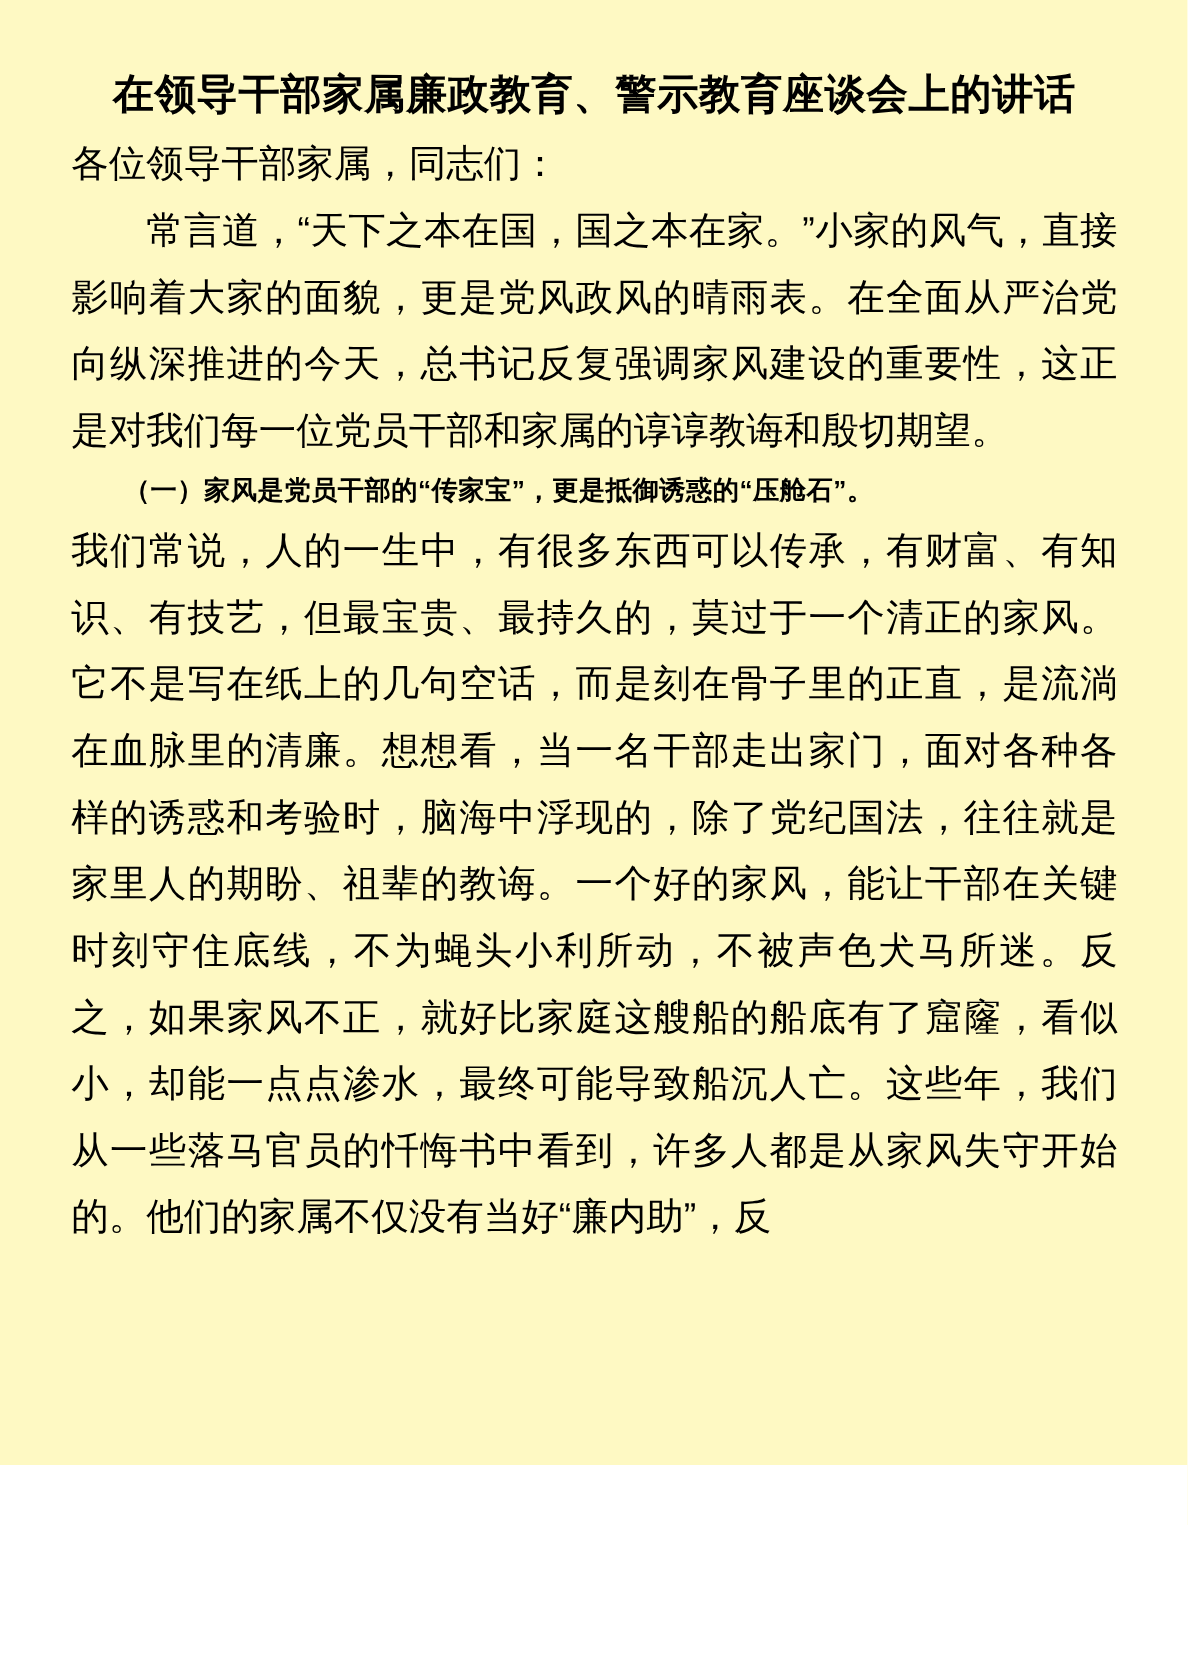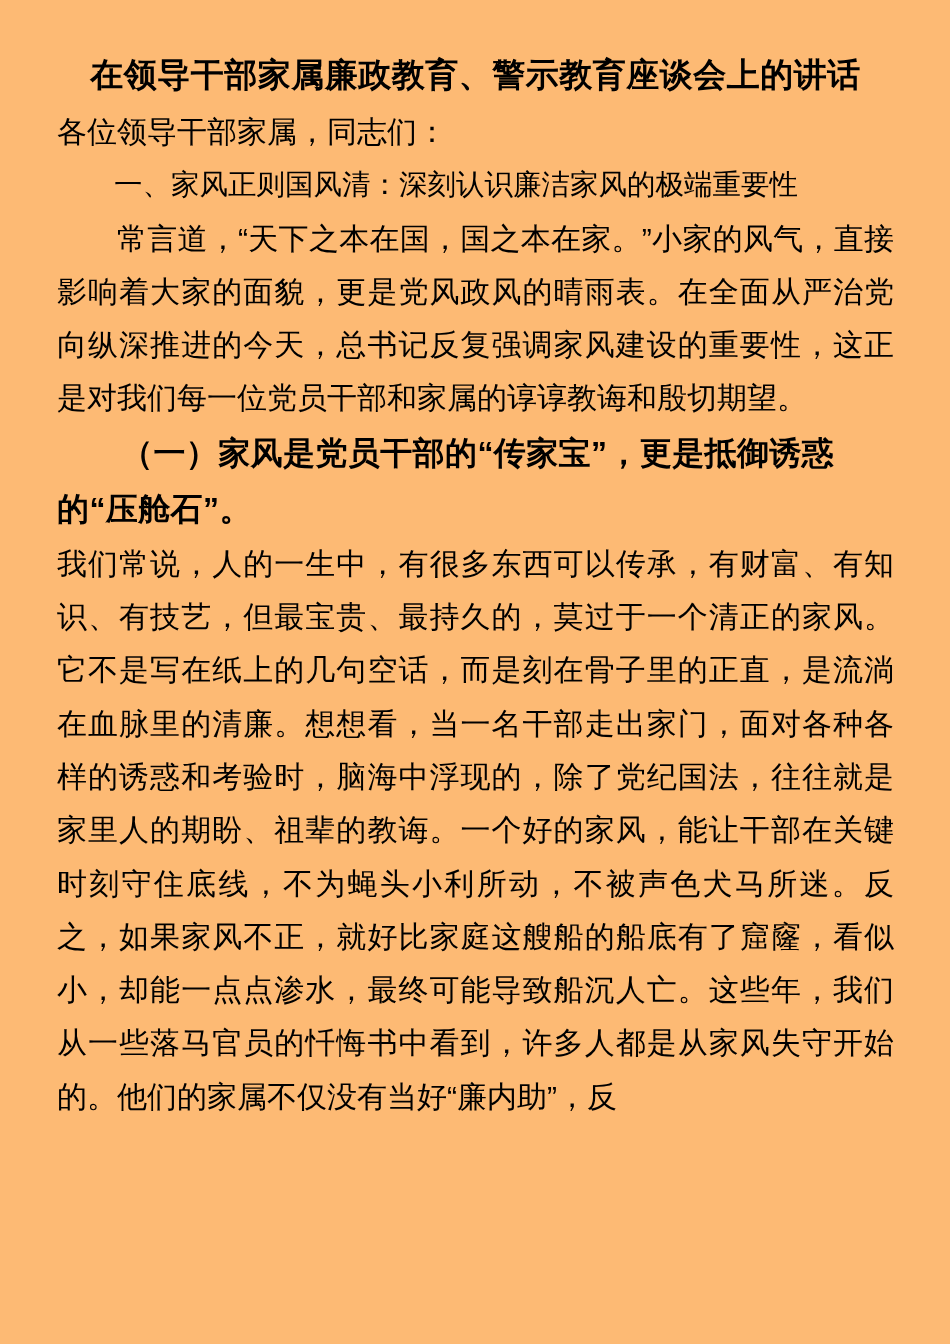--- a/index.html
+++ b/index.html
@@ -12,24 +12,24 @@
     height: 1344px;
     overflow: hidden;
     font-family: "Liberation Sans", "DejaVu Sans", sans-serif;
     color: #000000;
     -webkit-font-smoothing: antialiased;
   }
 
   .page {
     position: relative;
     width: 950px;
-    height: 1344px;
+    height: 1172px;
     box-sizing: border-box;
     padding: 0;
-    background: #fdba74;
+    background: #fef9c3;
   }
 
   .doc-body {
     position: absolute;
     left: 57px;
     top: 0;
     width: 837px;
   }
 
   .doc-title {
@@ -65,41 +65,40 @@
   .heading-1 {
     font-size: 28.5px;
     line-height: 53.3px;
     text-indent: 2em;
     font-weight: normal;
     margin: 0;
     text-align: left;
   }
 
   .heading-2 {
-    font-size: 32px;
-    line-height: 56px;
+    font-size: 21px;
+    line-height: 43px;
     text-indent: 2em;
     font-weight: bold;
     margin: 0;
     text-align: left;
     letter-spacing: 0.4px;
   }
 </style>
 </head>
 <body>
 
 <div class="page">
   <div class="doc-body">
 
     <h1 class="doc-title">在领导干部家属廉政教育、警示教育座谈会上的讲话</h1>
 
     <p class="para para-salutation">各位领导干部家属，同志们：</p>
 
 
-    <p class="heading-1">一、家风正则国风清：深刻认识廉洁家风的极端重要性</p>
 
     <p class="para para-indent">常言道，“天下之本在国，国之本在家。”小家的风气，直接影响着大家的面貌，更是党风政风的晴雨表。在全面从严治党向纵深推进的今天，总书记反复强调家风建设的重要性，这正是对我们每一位党员干部和家属的谆谆教诲和殷切期望。</p>
 
     <p class="heading-2">（一）家风是党员干部的“传家宝”，更是抵御诱惑的“压舱石”。</p>
 
     <p class="para">我们常说，人的一生中，有很多东西可以传承，有财富、有知识、有技艺，但最宝贵、最持久的，莫过于一个清正的家风。它不是写在纸上的几句空话，而是刻在骨子里的正直，是流淌在血脉里的清廉。想想看，当一名干部走出家门，面对各种各样的诱惑和考验时，脑海中浮现的，除了党纪国法，往往就是家里人的期盼、祖辈的教诲。一个好的家风，能让干部在关键时刻守住底线，不为蝇头小利所动，不被声色犬马所迷。反之，如果家风不正，就好比家庭这艘船的船底有了窟窿，看似小，却能一点点渗水，最终可能导致船沉人亡。这些年，我们从一些落马官员的忏悔书中看到，许多人都是从家风失守开始的。他们的家属不仅没有当好“廉内助”，反</p>
 
   </div>
 </div>
 

